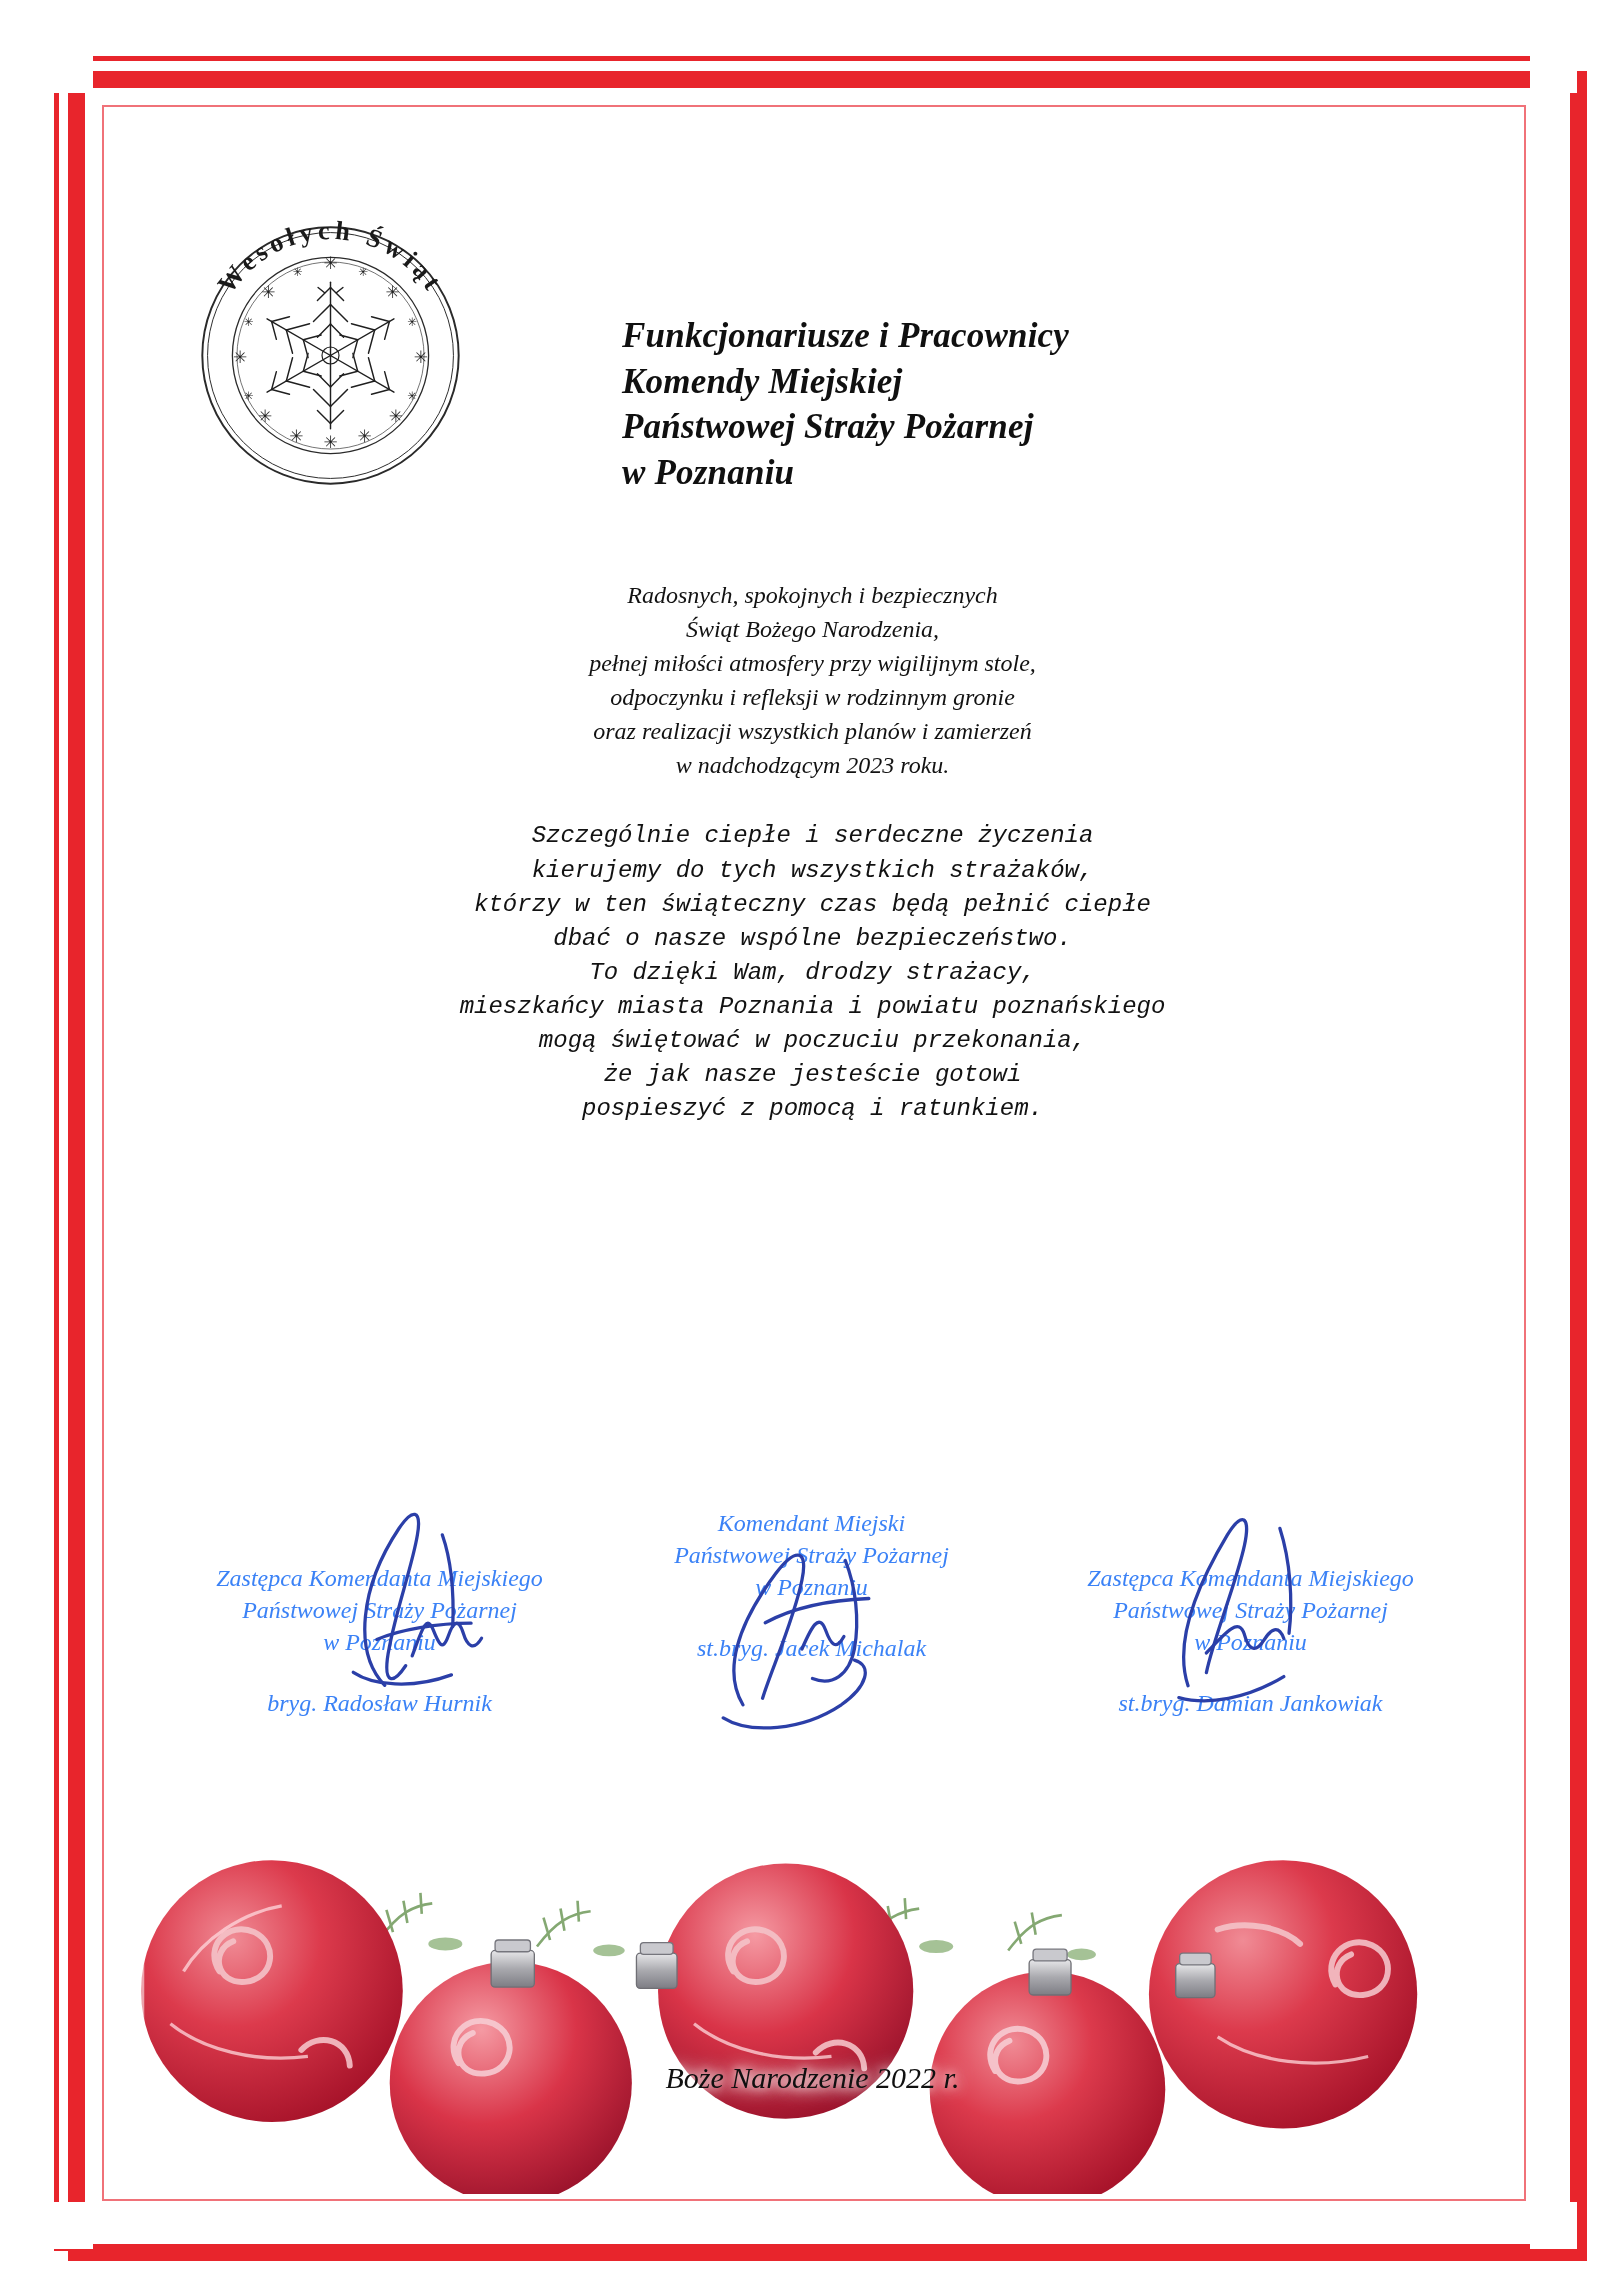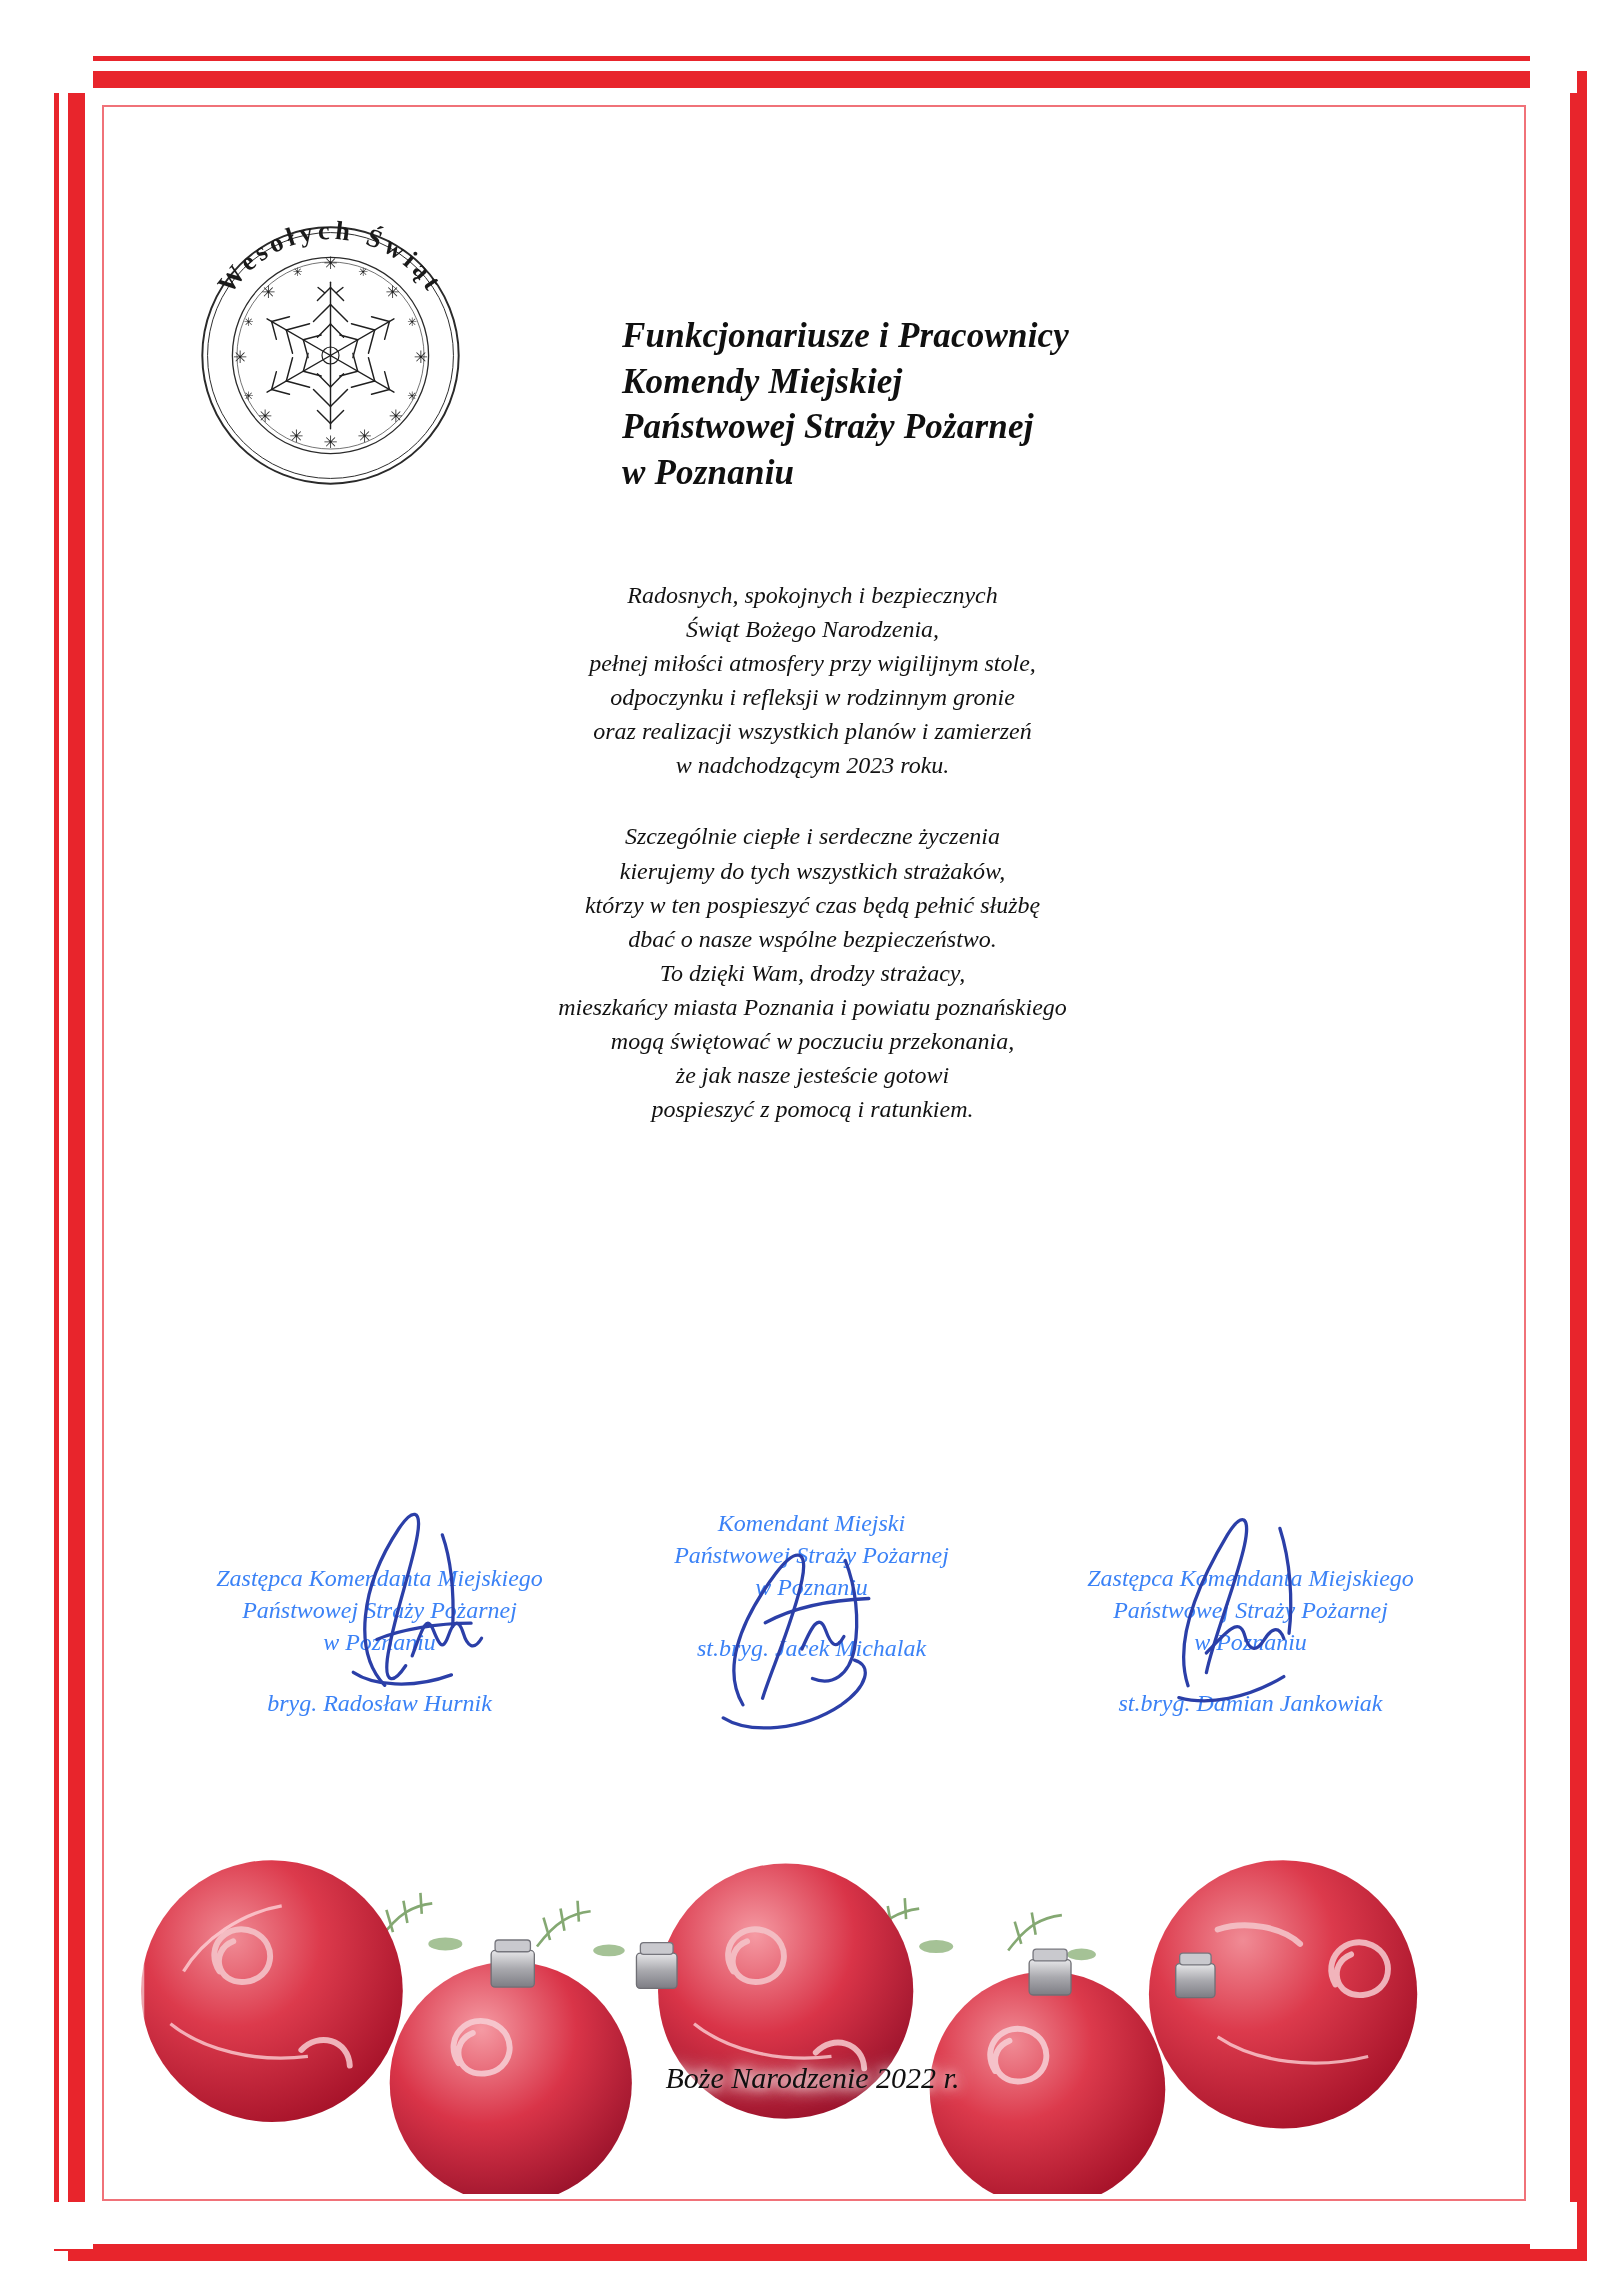--- a/index.html
+++ b/index.html
@@ -101,21 +101,21 @@
     left: 0;
     top: 471px;
     width: 100%;
     text-align: center;
     font-style: italic;
     font-size: 24px;
     line-height: 1.42;
     color: #121212;
   }
   .wishes .para { margin-bottom: 37px; }
-  .wishes .para:last-child { margin-bottom: 8px; }
+  .wishes .para:last-child { margin-bottom: 8px; font-family: Liberation Mono, monospace; }
   .wishes .line { white-space: nowrap; }
 
   
   .signatures {
     position: absolute;
     left: 0;
     top: 1375px;
     width: 100%;
     height: 275px;
   }
@@ -299,21 +299,21 @@
         <div class="line">Świąt Bożego Narodzenia,</div>
         <div class="line">pełnej miłości atmosfery przy wigilijnym stole,</div>
         <div class="line">odpoczynku i refleksji w rodzinnym gronie</div>
         <div class="line">oraz realizacji wszystkich planów i zamierzeń</div>
         <div class="line">w nadchodzącym 2023 roku.</div>
       </div>
 
       <div class="para">
         <div class="line">Szczególnie ciepłe i serdeczne życzenia</div>
         <div class="line">kierujemy do tych wszystkich strażaków,</div>
-        <div class="line">którzy w ten pospieszyć czas będą pełnić służbę</div>
+        <div class="line">którzy w ten świąteczny czas będą pełnić ciepłe</div>
         <div class="line">dbać o nasze wspólne bezpieczeństwo.</div>
         <div class="line">To dzięki Wam, drodzy strażacy,</div>
         <div class="line">mieszkańcy miasta Poznania i powiatu poznańskiego</div>
         <div class="line">mogą świętować w poczuciu przekonania,</div>
         <div class="line">że jak nasze jesteście gotowi</div>
         <div class="line">pospieszyć z pomocą i ratunkiem.</div>
       </div>
 
     </div>
 

